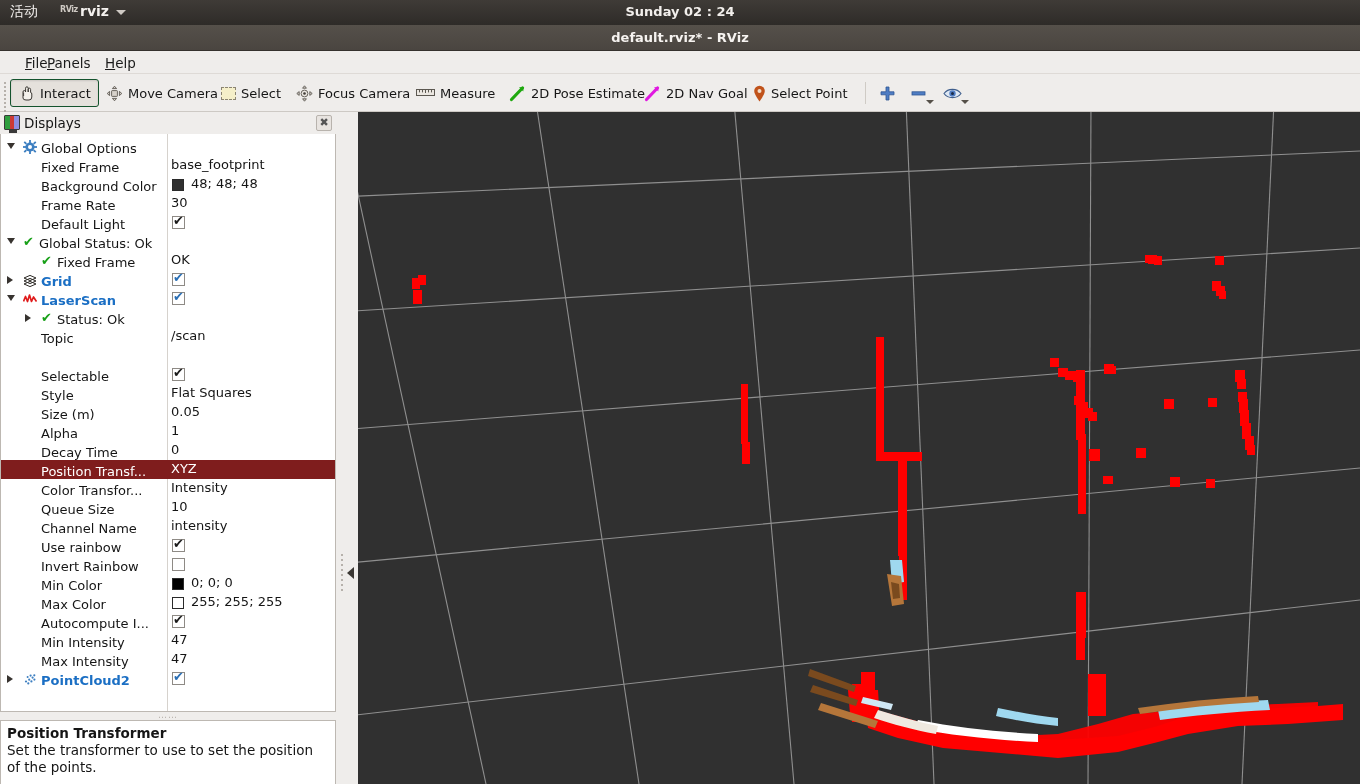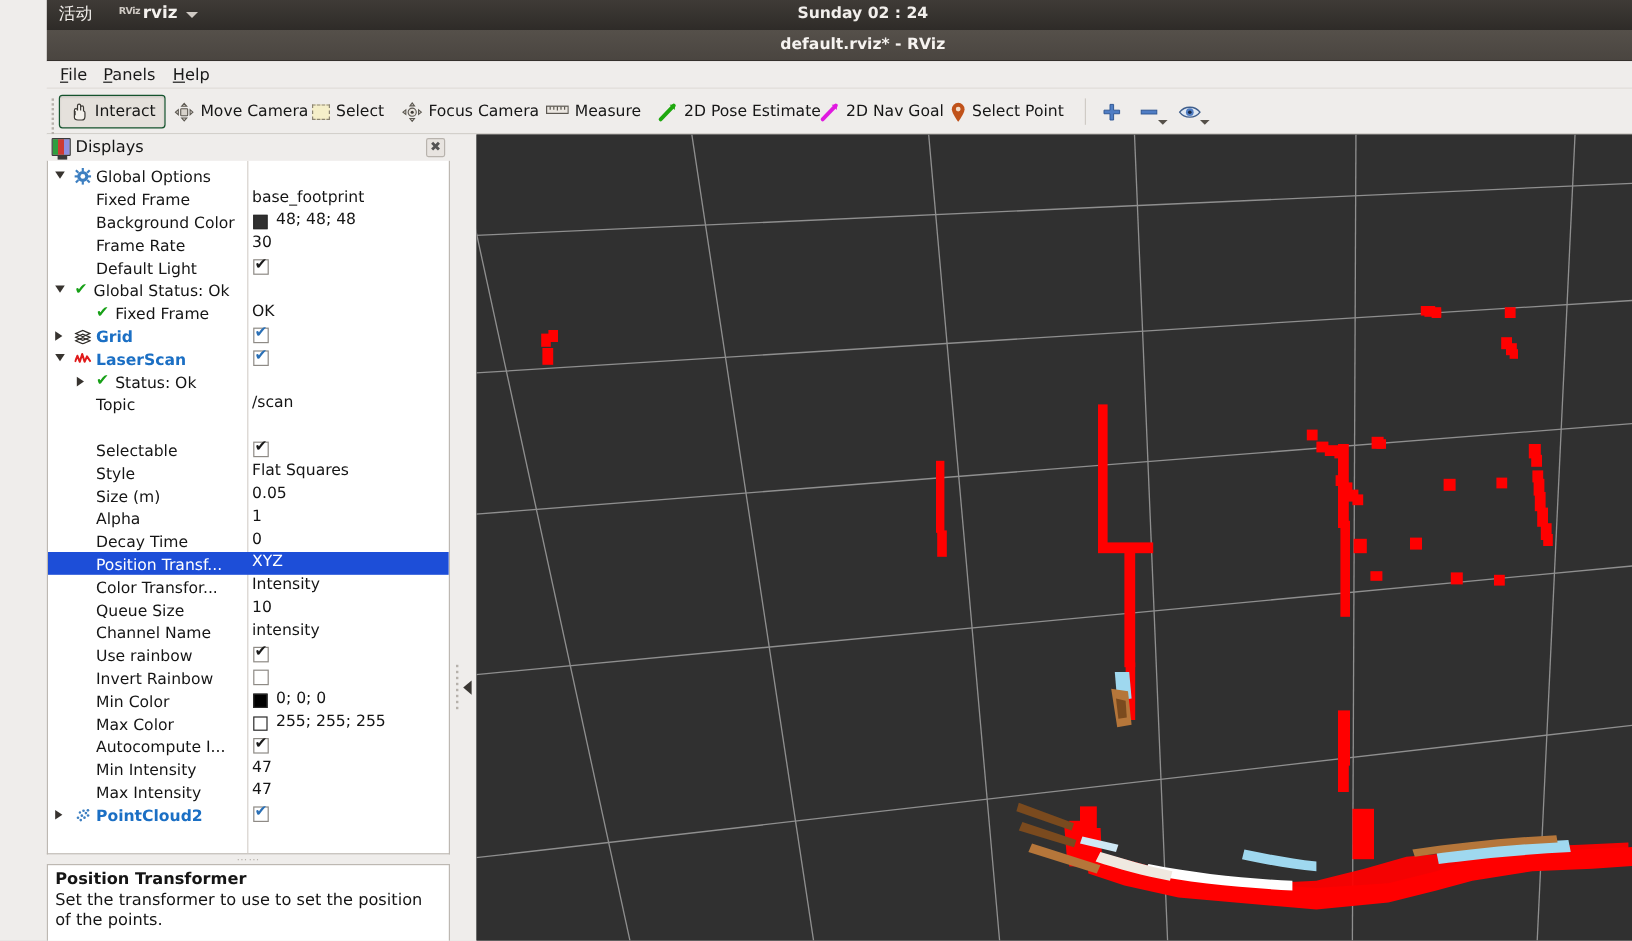--- a/index.html
+++ b/index.html
@@ -2,21 +2,21 @@
 <html><head>
 <meta charset="utf-8">
 <style>
   * { box-sizing: border-box; margin: 0; padding: 0; }
   html, body {
     width: 1360px; height: 784px;
     overflow: hidden;
     font-family: "DejaVu Sans", "Liberation Sans", sans-serif;
     background: #efedeb;
   }
-  #root { position: relative; width: 1108px; height: 784px; margin-left: 39px; }
+  #root { position: relative; width: 1108px; height: 784px; }
 
   
   .gnome-bar {
     position: absolute; left: 0; top: 0; width: 1360px; height: 25px;
     background: linear-gradient(to bottom, #3f3b37 0%, #2e2b28 100%);
     color: #e8e4df; font-size: 13px;
   }
   .gnome-activities {
     position: absolute; left: 10px; top: 3px; font-size: 14px; color: #f2efec;
   }
@@ -138,21 +138,21 @@
     background: #ffffff; border: 1px solid #bdb8b2; border-top: none;
     overflow: hidden;
   }
   .tree-col-split {
     position: absolute; left: 166px; top: 0; width: 1px; height: 578px; background: #d6d2cd;
   }
   .row {
     position: absolute; left: 0; width: 334px; height: 19px;
     font-size: 13px; color: #151515; white-space: nowrap;
   }
-  .row.sel { background: #1d4ed8; color: #ffffff; }
+  .row.sel { background: #7f1d1d; color: #ffffff; }
   .row .lbl { position: absolute; top: 4px; }
   .row .val { position: absolute; left: 170px; top: 1px; }
   .row.sel .lbl, .row.sel .val { color: #ffffff; }
   .row .lbl.link { color: #1b6fc4; font-weight: bold; }
 
   .tri {
     position: absolute; top: 6px; width: 0; height: 0;
   }
   .tri.closed {
     border-top: 4.5px solid transparent; border-bottom: 4.5px solid transparent;
@@ -228,21 +228,21 @@
     <div class="gnome-appname">rviz</div>
     <div class="gnome-caret"></div>
     <div class="gnome-clock">Sunday 02 : 24</div>
   </div>
 
   <div class="titlebar">
     <div class="titlebar-text">default.rviz* - RViz</div>
   </div>
 
   <div class="menubar">
-    <div class="menu-item" style="left:6px"><u>F</u>ile</div>
+    <div class="menu-item" style="left:20px"><u>F</u>ile</div>
     <div class="menu-item" style="left:42px"><u>P</u>anels</div>
     <div class="menu-item" style="left:100px"><u>H</u>elp</div>
   </div>
 
   <div class="toolbar">
     <div class="tb-handle">
       <i></i>
         <i></i>
         <i></i>
         <i></i>

